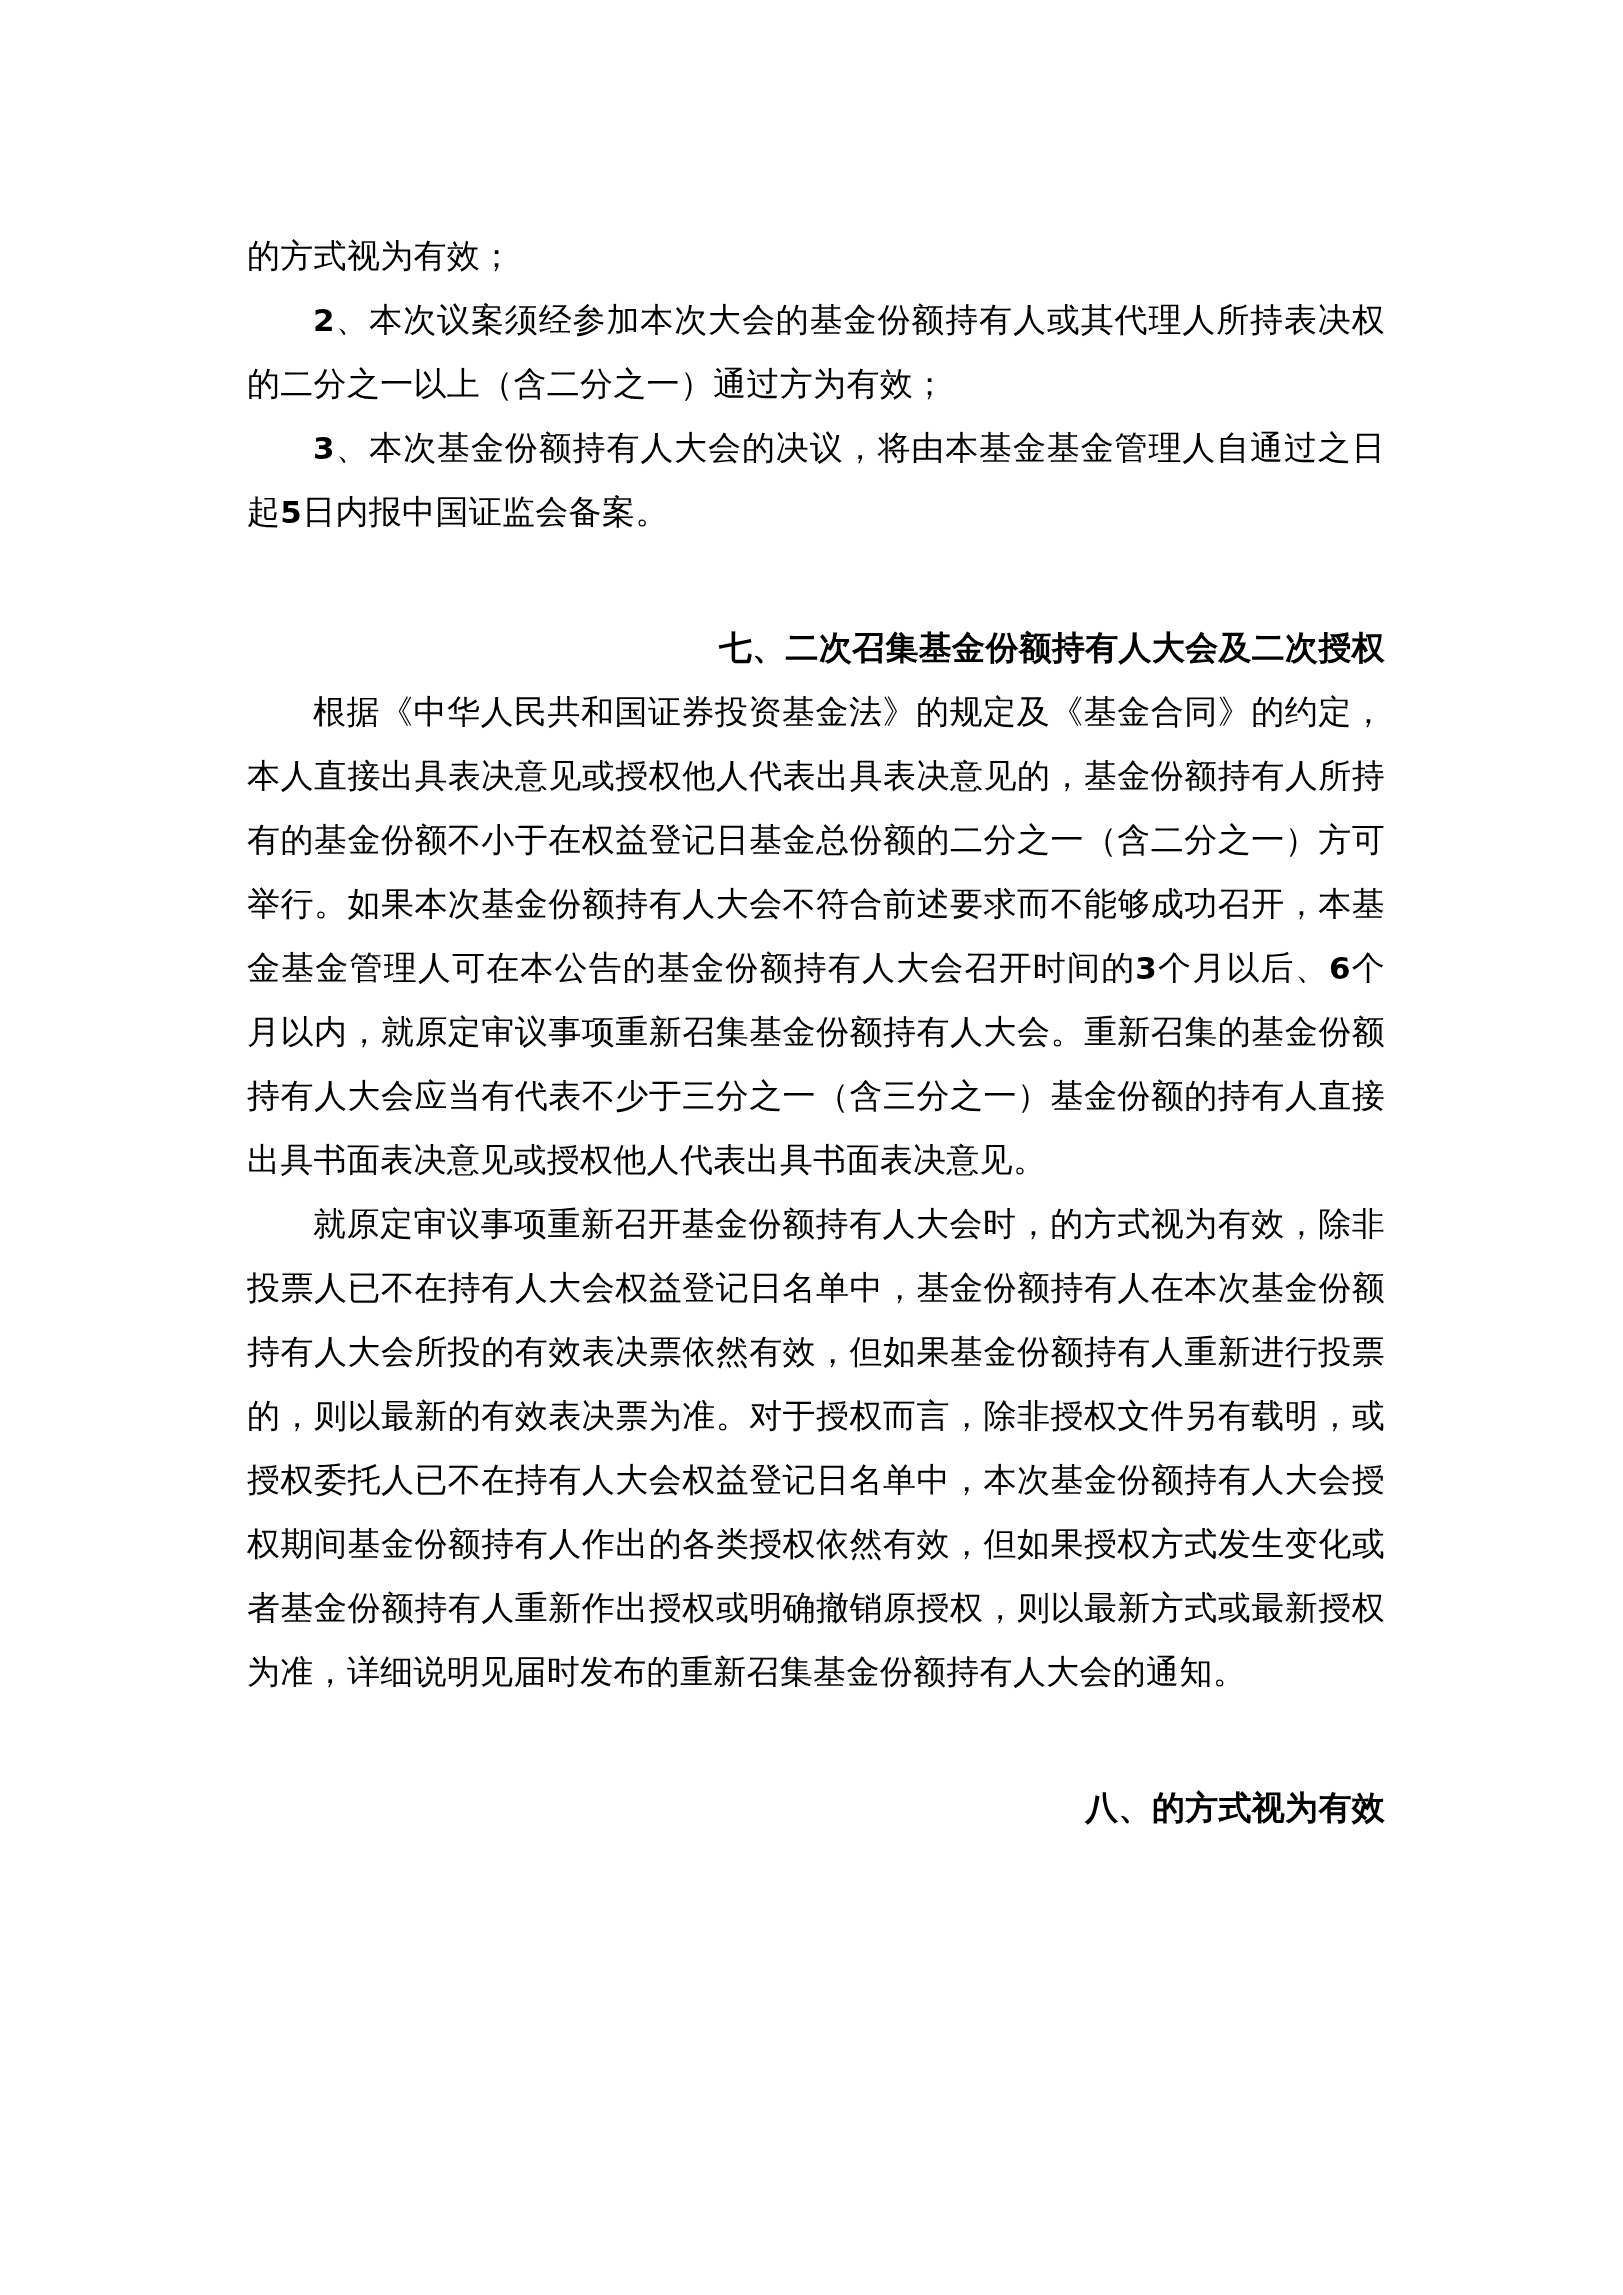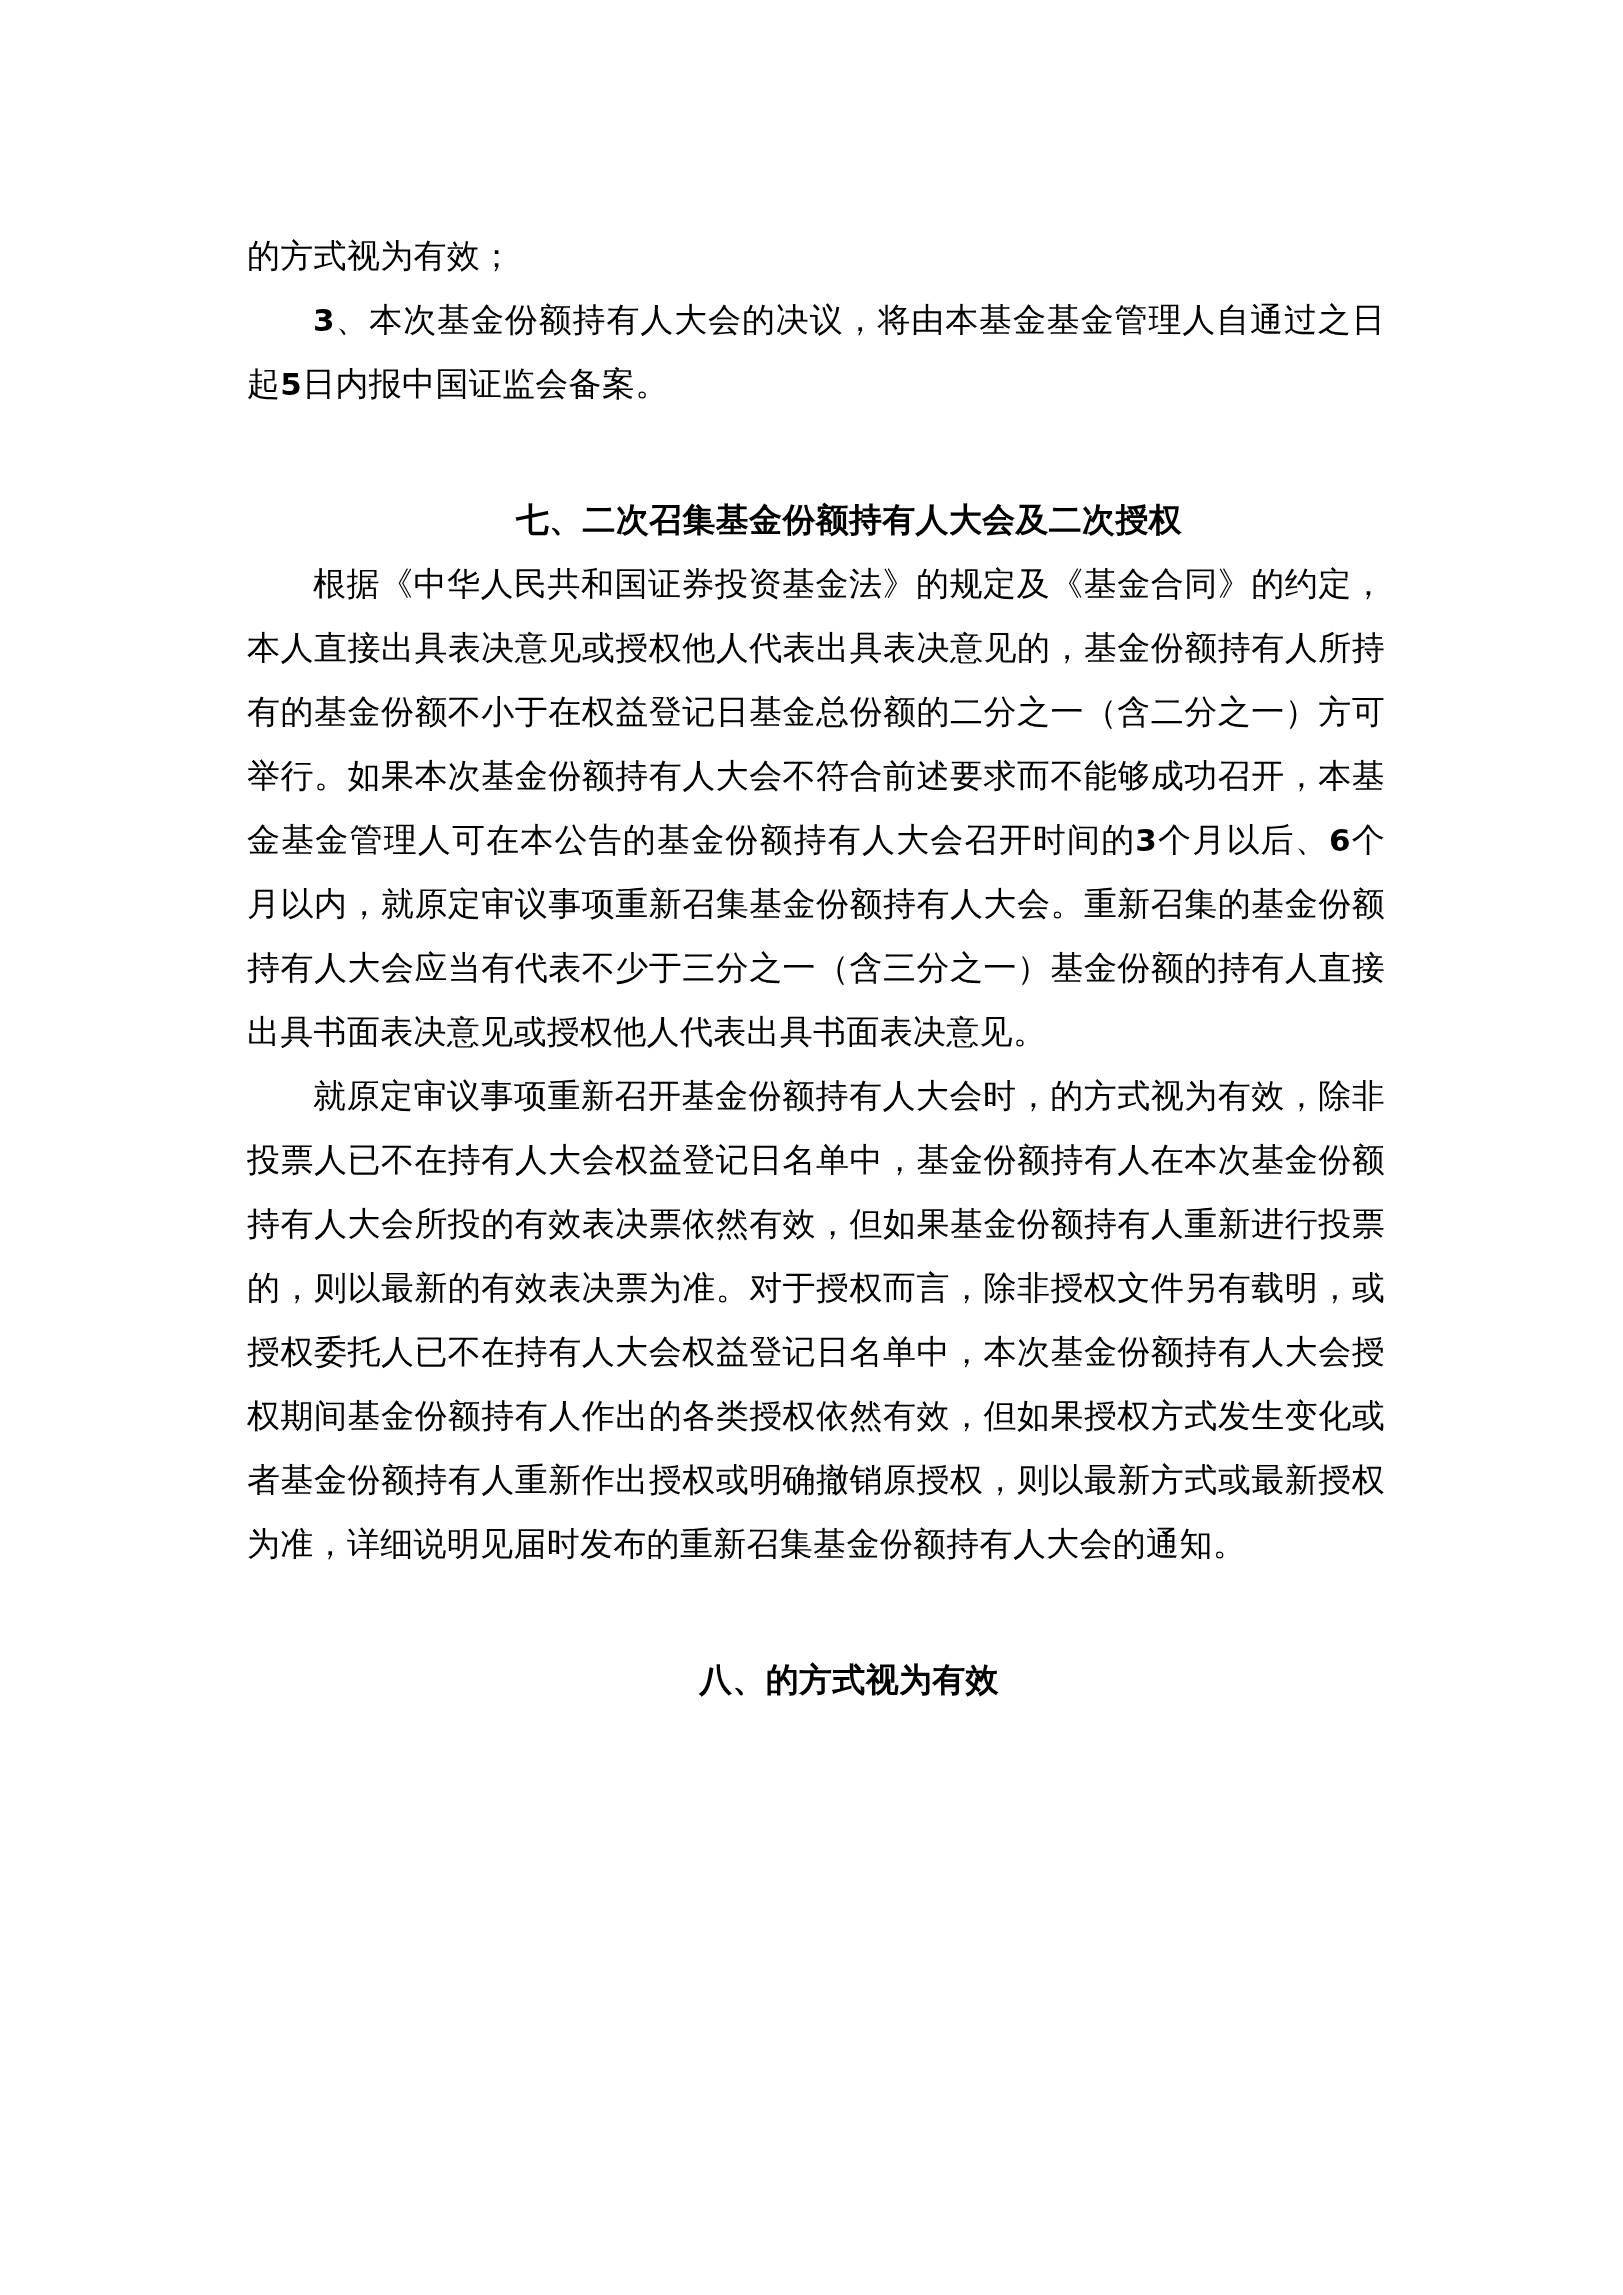--- a/index.html
+++ b/index.html
@@ -31,34 +31,35 @@
     text-align: justify;
     letter-spacing: 0.3px;
   }
   .content p.indent {
     text-indent: 2em;
   }
   .content p.heading {
     font-family: "Liberation Sans", "DejaVu Sans", sans-serif;
     font-weight: bold;
     margin-top: 72px;
-    text-align: center;
+    text-align: right;
   }
   .content p .digit {
     font-family: "DejaVu Sans", "Liberation Sans", sans-serif;
     font-weight: bold;
     font-size: 31px;
   }
 </style>
 </head>
 <body>
 
 <div class="page">
   <div class="content">
       <p class="body">的方式视为有效；</p>
+      <p class="body indent"><span class="digit">2</span>、本次议案须经参加本次大会的基金份额持有人或其代理人所持表决权的二分之一以上（含二分之一）通过方为有效；</p>
       <p class="body indent"><span class="digit">3</span>、本次基金份额持有人大会的决议，将由本基金基金管理人自通过之日起<span class="digit">5</span>日内报中国证监会备案。</p>
       <p class="heading indent">七、二次召集基金份额持有人大会及二次授权</p>
       <p class="body indent">根据《中华人民共和国证券投资基金法》的规定及《基金合同》的约定，本人直接出具表决意见或授权他人代表出具表决意见的，基金份额持有人所持有的基金份额不小于在权益登记日基金总份额的二分之一（含二分之一）方可举行。如果本次基金份额持有人大会不符合前述要求而不能够成功召开，本基金基金管理人可在本公告的基金份额持有人大会召开时间的<span class="digit">3</span>个月以后、<span class="digit">6</span>个月以内，就原定审议事项重新召集基金份额持有人大会。重新召集的基金份额持有人大会应当有代表不少于三分之一（含三分之一）基金份额的持有人直接出具书面表决意见或授权他人代表出具书面表决意见。</p>
       <p class="body indent">就原定审议事项重新召开基金份额持有人大会时，的方式视为有效，除非投票人已不在持有人大会权益登记日名单中，基金份额持有人在本次基金份额持有人大会所投的有效表决票依然有效，但如果基金份额持有人重新进行投票的，则以最新的有效表决票为准。对于授权而言，除非授权文件另有载明，或授权委托人已不在持有人大会权益登记日名单中，本次基金份额持有人大会授权期间基金份额持有人作出的各类授权依然有效，但如果授权方式发生变化或者基金份额持有人重新作出授权或明确撤销原授权，则以最新方式或最新授权为准，详细说明见届时发布的重新召集基金份额持有人大会的通知。</p>
       <p class="heading indent">八、的方式视为有效</p>
     </div>
 </div>
 
 
 </body></html>

